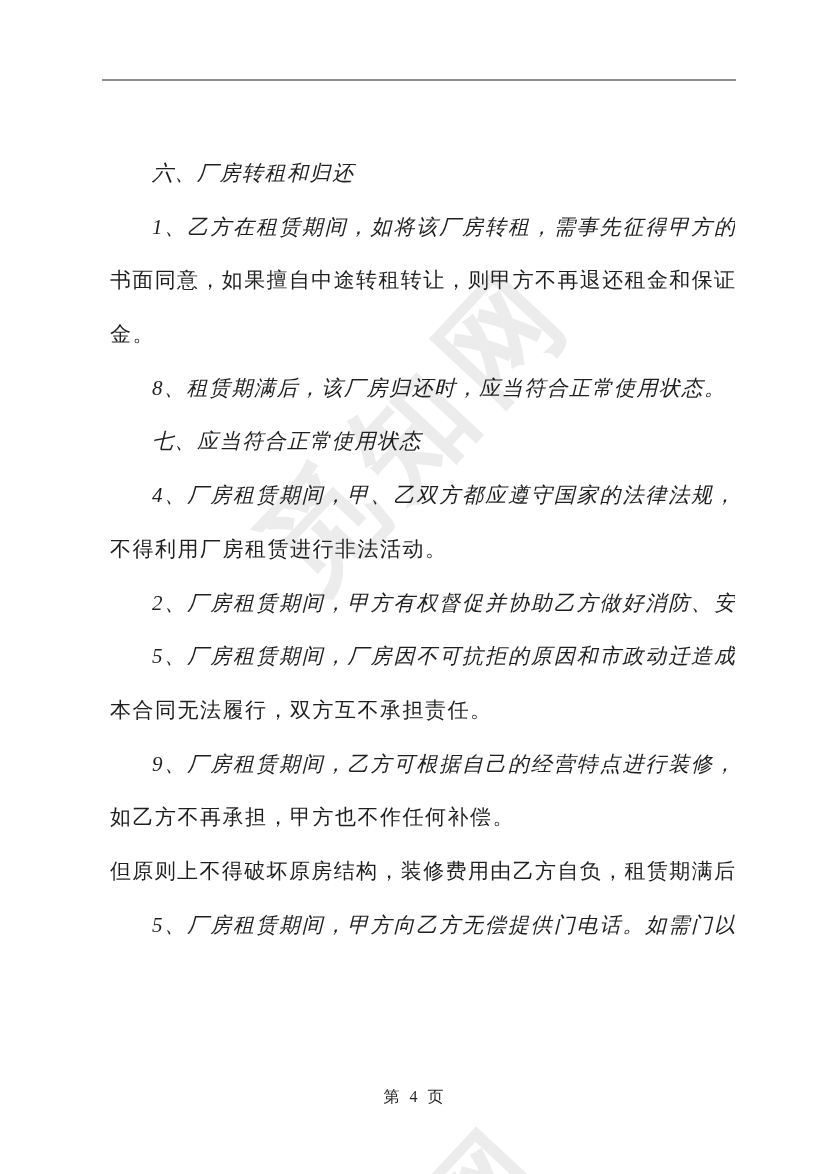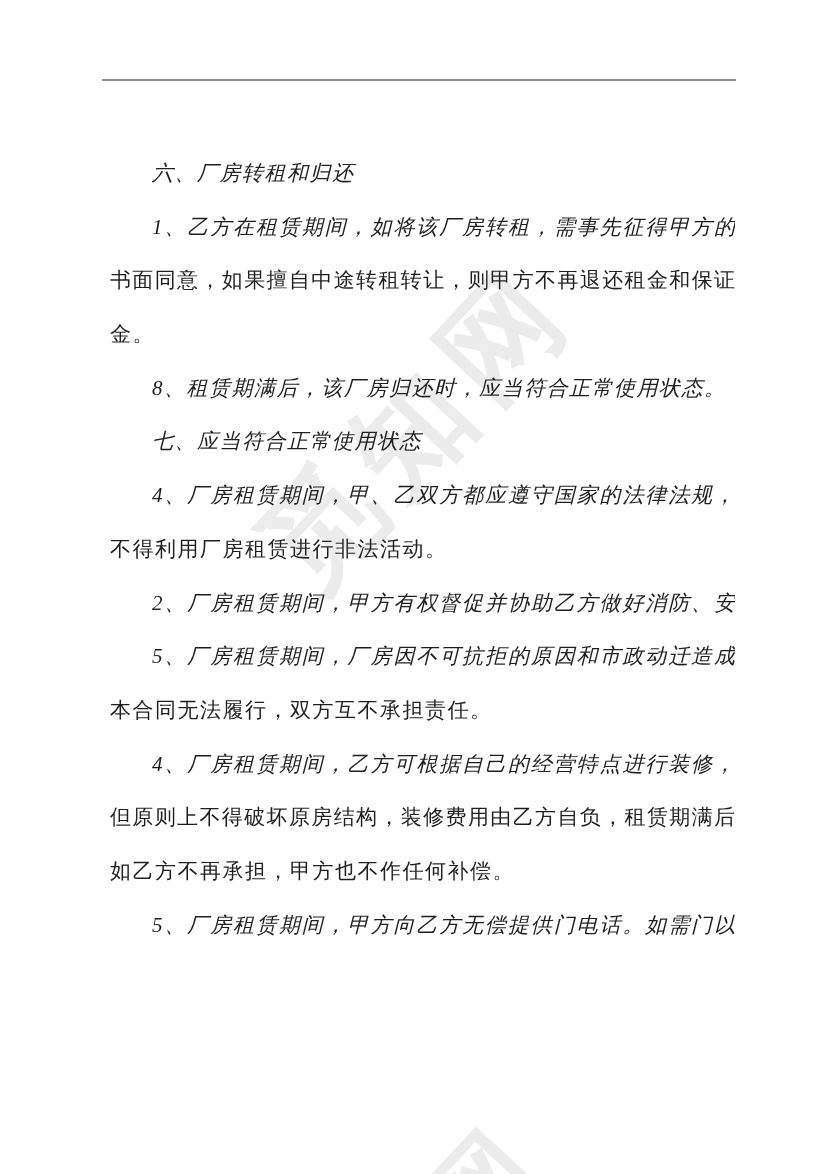--- a/index.html
+++ b/index.html
@@ -95,18 +95,19 @@
       <div class="line j ind">1、乙方在租赁期间，如将该厂房转租，需事先征得甲方的</div>
       <div class="line j">书面同意，如果擅自中途转租转让，则甲方不再退还租金和保证</div>
       <div class="line">金。</div>
       <div class="line ind">8、租赁期满后，该厂房归还时，应当符合正常使用状态。</div>
       <div class="line ind">七、应当符合正常使用状态</div>
       <div class="line j ind">4、厂房租赁期间，甲、乙双方都应遵守国家的法律法规，</div>
       <div class="line">不得利用厂房租赁进行非法活动。</div>
       <div class="line j ind">2、厂房租赁期间，甲方有权督促并协助乙方做好消防、安</div>
       <div class="line j ind">5、厂房租赁期间，厂房因不可抗拒的原因和市政动迁造成</div>
       <div class="line">本合同无法履行，双方互不承担责任。</div>
-      <div class="line j ind">4、厂房租赁期间，乙方可根据自己的经营特点进行装修，</div>
+      <div class="line j ind">9、厂房租赁期间，乙方可根据自己的经营特点进行装修，</div>
+      <div class="line">如乙方不再承担，甲方也不作任何补偿。</div>
       <div class="line j">但原则上不得破坏原房结构，装修费用由乙方自负，租赁期满后</div>
-      <div class="line">如乙方不再承担，甲方也不作任何补偿。</div>
       <div class="line j ind">5、厂房租赁期间，甲方向乙方无偿提供门电话。如需门以</div>
     </div>
+  <div class="footer">第 4 页</div>
 </div>
 
 </body></html>

